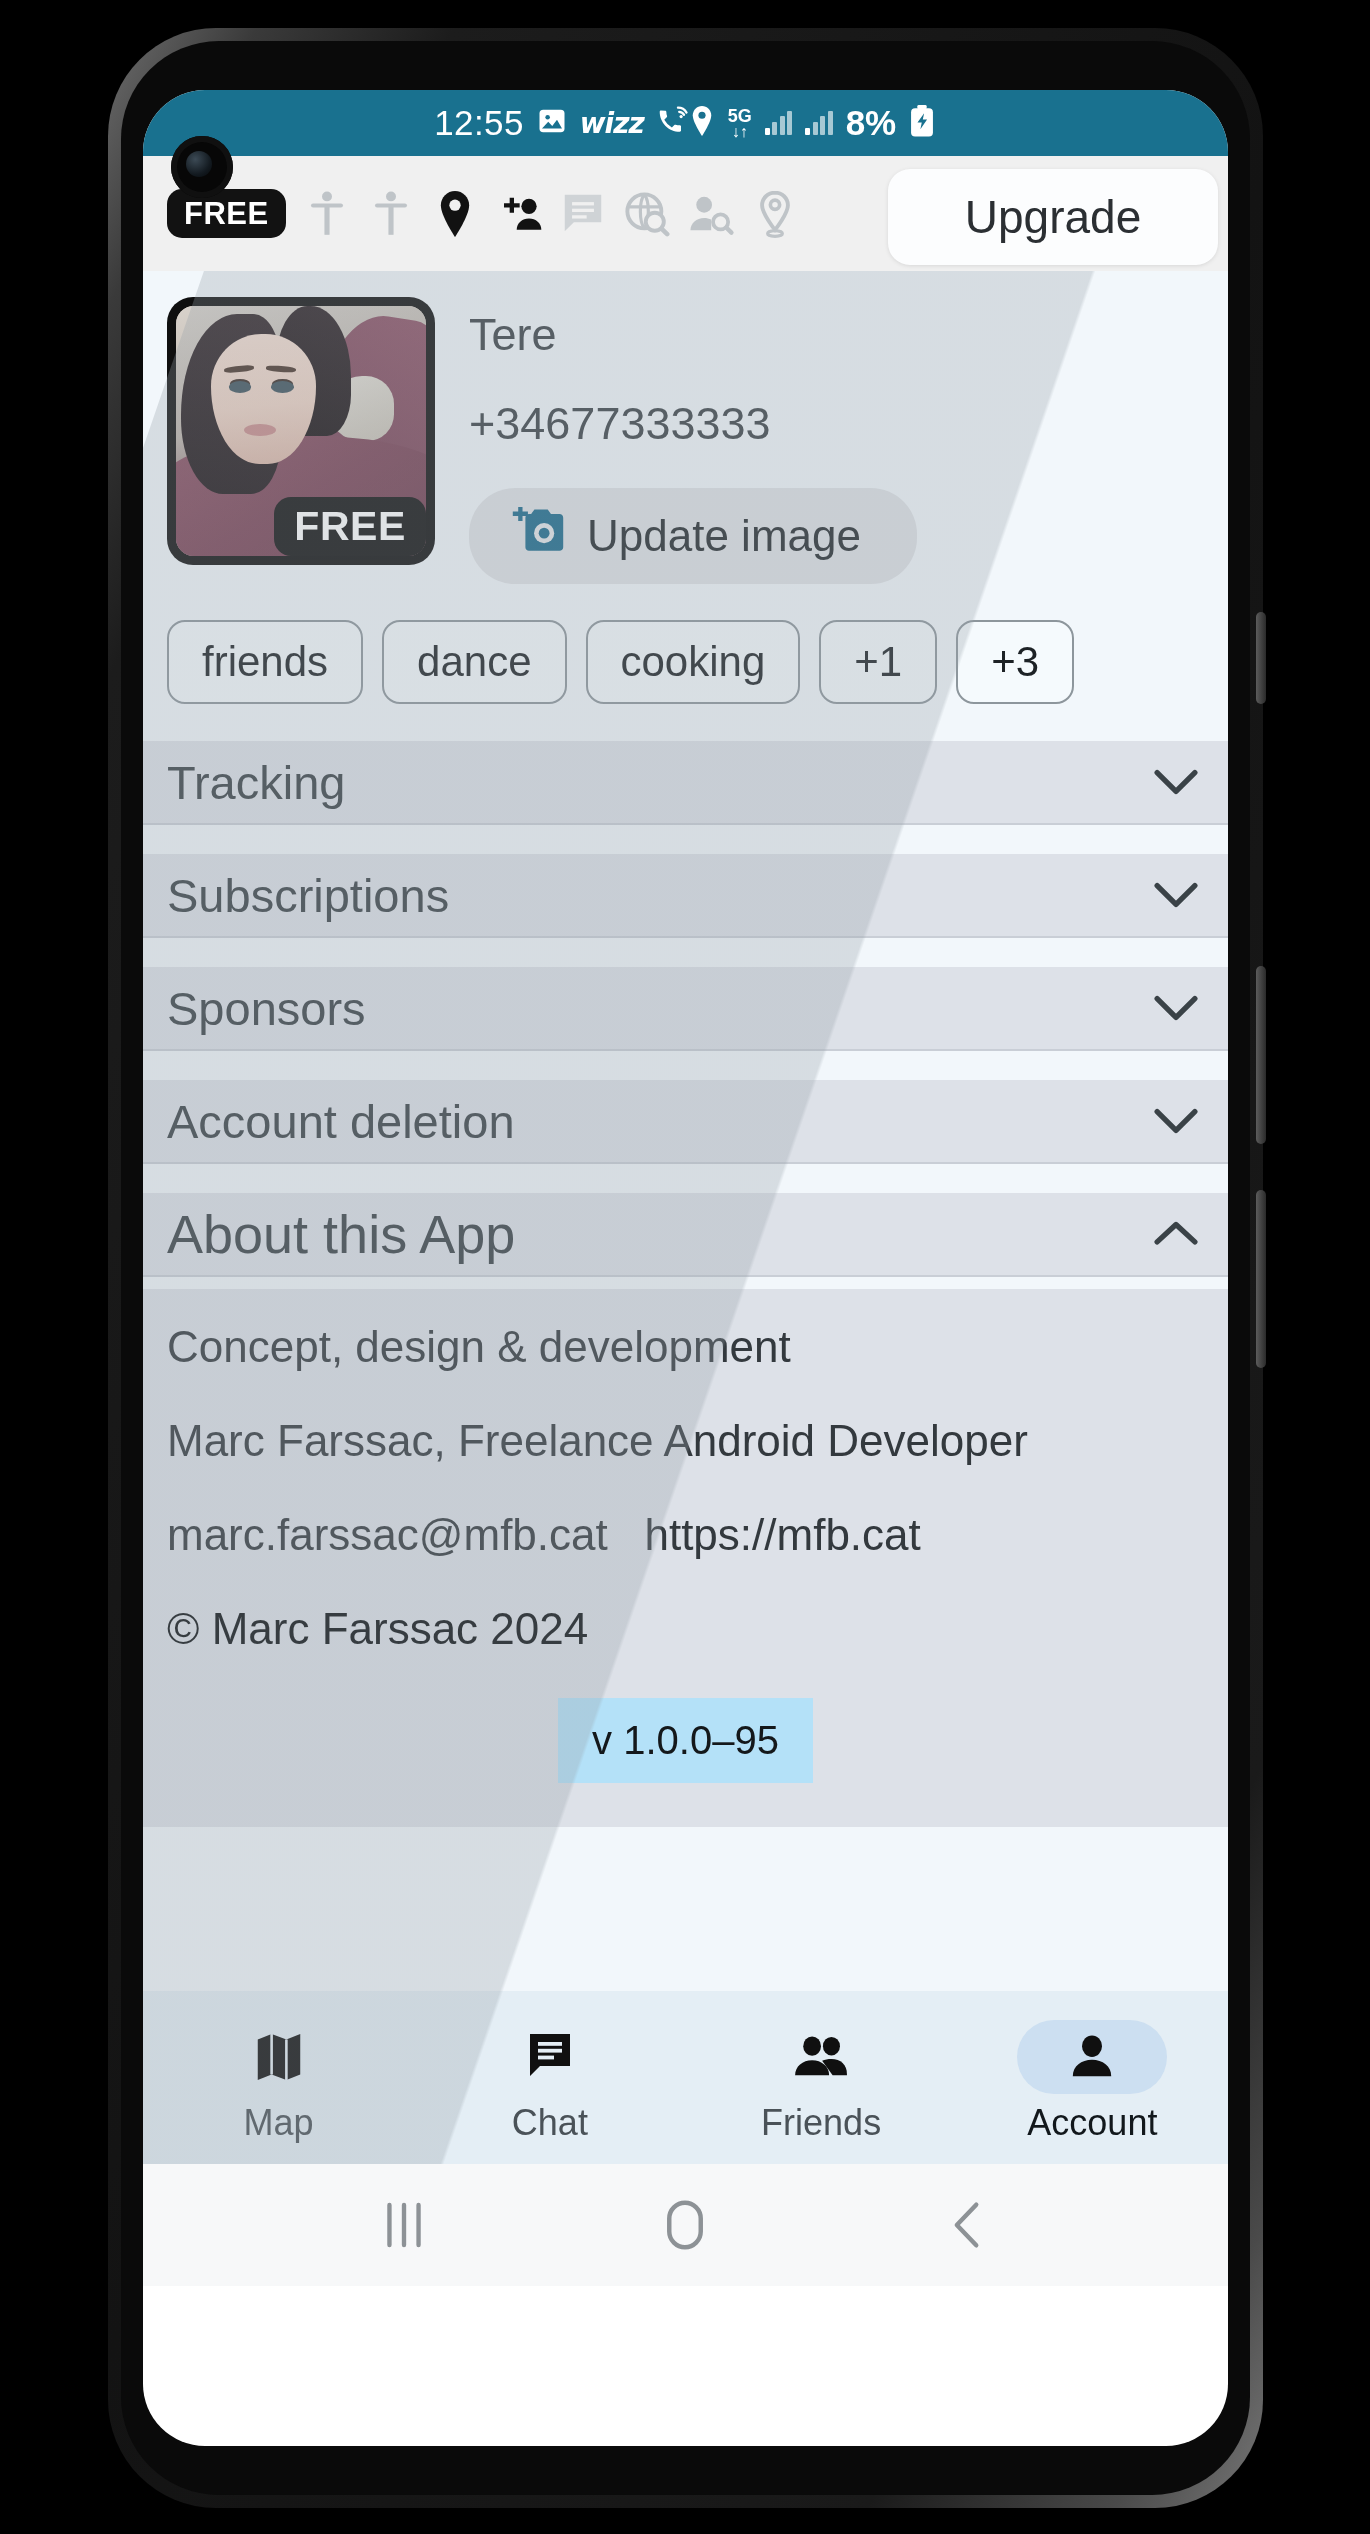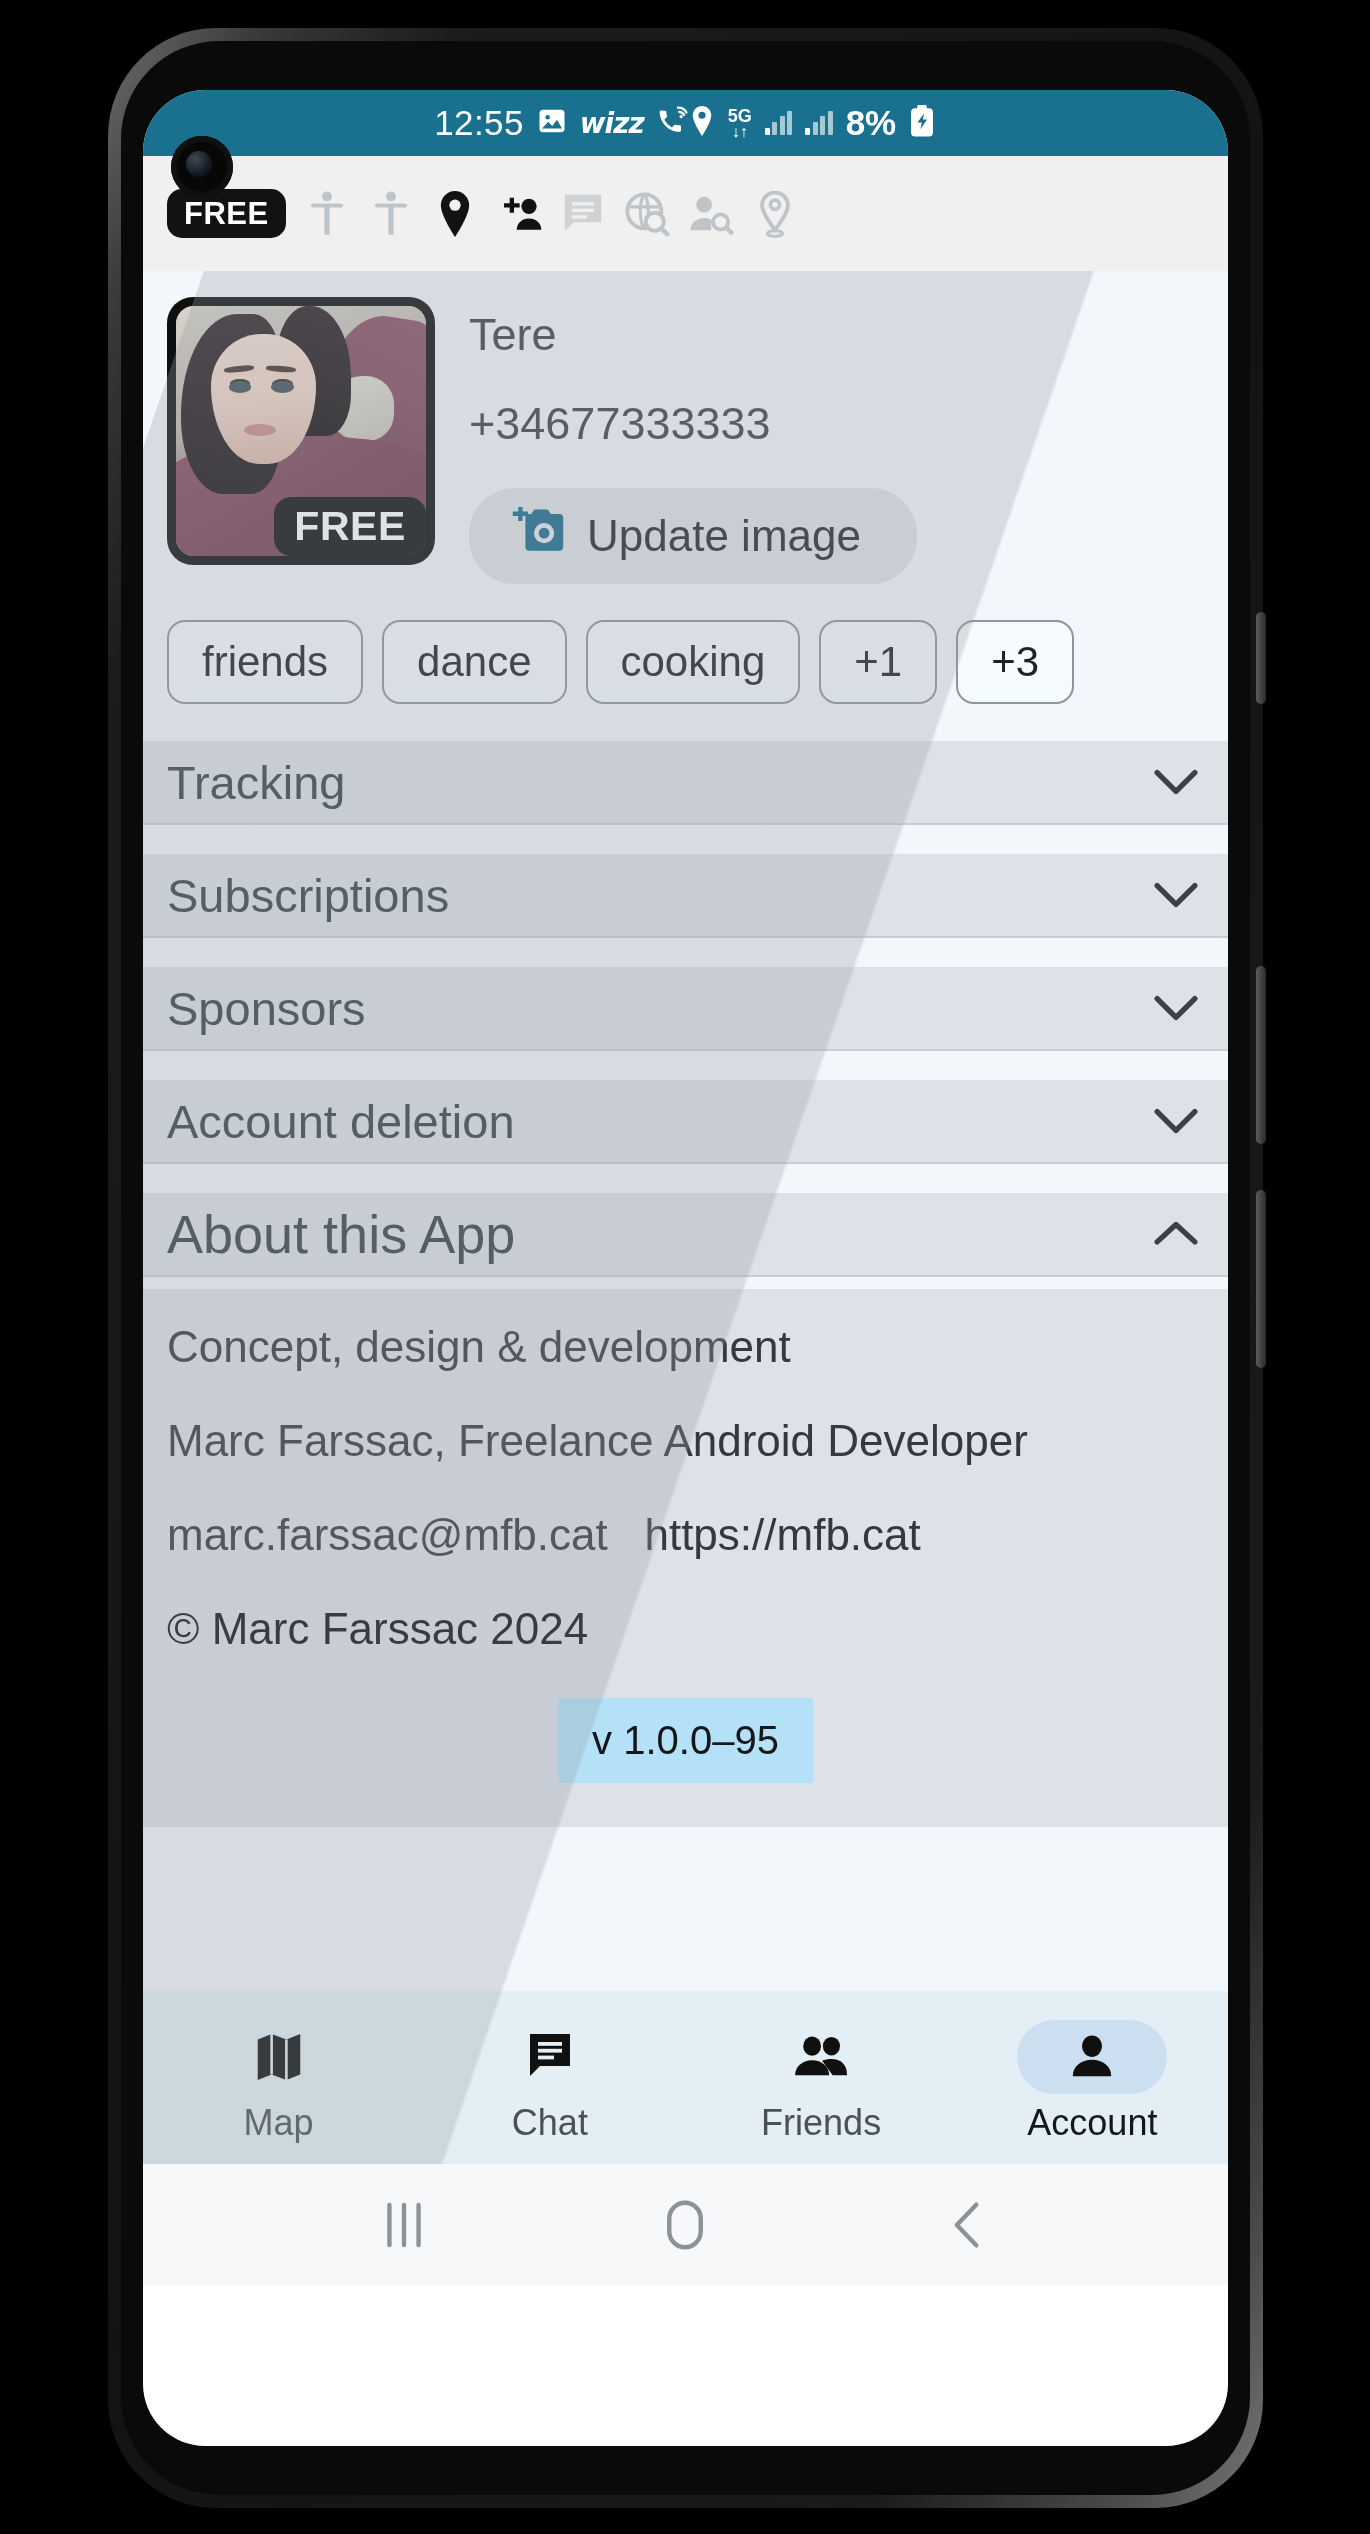--- a/index.html
+++ b/index.html
@@ -463,20 +463,21 @@
             </svg>
         </span>
         <span class="tb-ico">
           <svg width="38" height="48" viewBox="0 0 20 26">
               <path d="M10 1.4c-3.8 0-7 3-7 6.8 0 4.6 7 13.4 7 13.4s7-8.8 7-13.4c0-3.8-3.2-6.8-7-6.8z" fill="none" stroke="#bfc4c8" stroke-width="2.1"></path>
               <circle cx="10" cy="8" r="2.5" fill="none" stroke="#bfc4c8" stroke-width="2"></circle>
               <ellipse cx="10" cy="23.6" rx="4" ry="1.5" fill="none" stroke="#bfc4c8" stroke-width="1.7"></ellipse>
             </svg>
         </span>
       </div>
+      <div class="upgrade-btn">Upgrade</div>
     </div>
 
     <div class="content">
 
       <div class="glare"></div>
 
       <div class="profile">
         <div class="avatar-frame">
           <div class="avatar-img">
             <div class="av-bg"></div>

